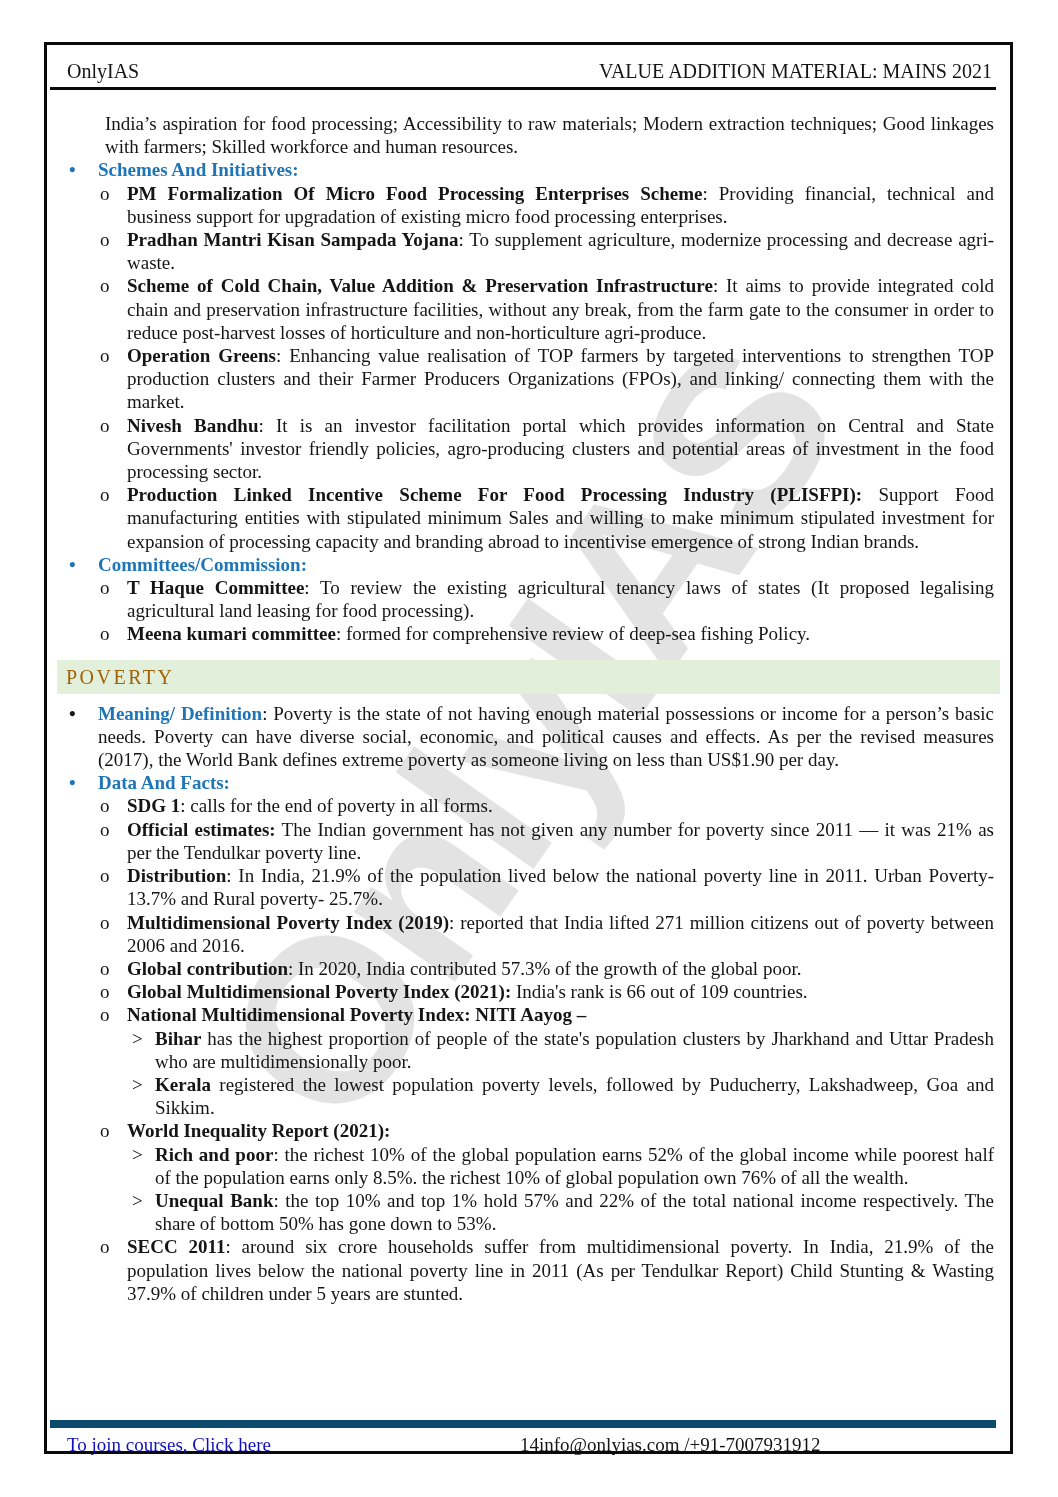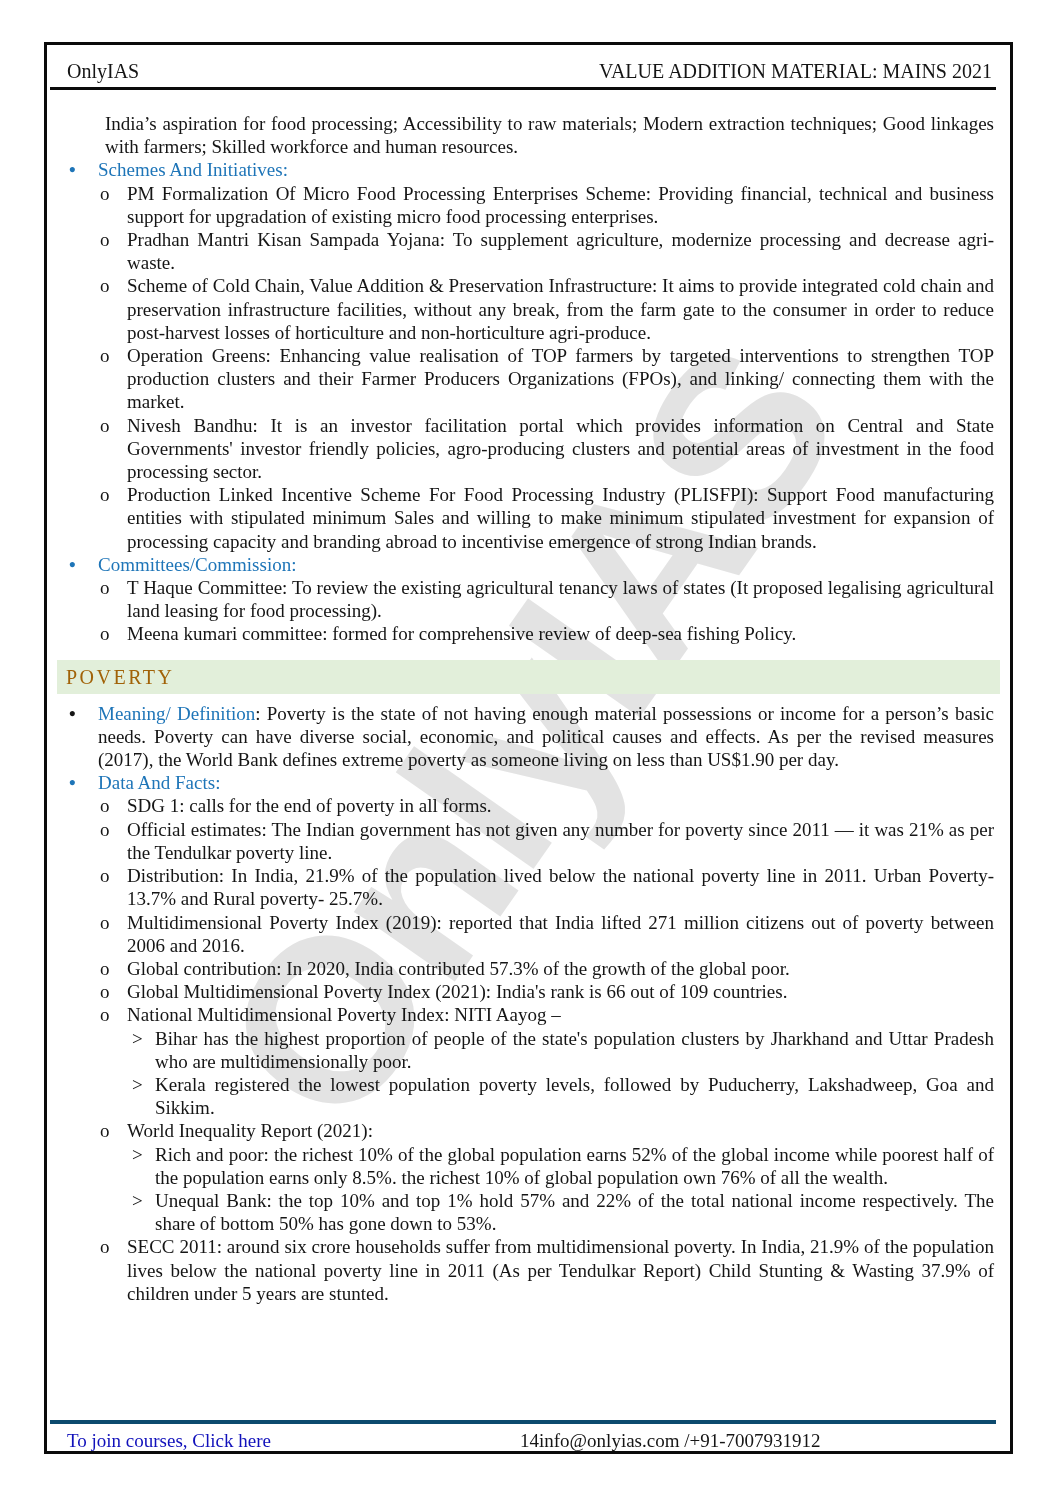--- a/index.html
+++ b/index.html
@@ -49,36 +49,36 @@
   }
   .para{margin-left:38px;}
   .row{display:flex;}
   .row .content{flex:1 1 auto;text-align:justify;}
   .marker{flex:0 0 auto;}
   .lvl1 .marker{width:29px;padding-left:2px;font-weight:bold;}
   .lvl2{margin-left:33px;}
   .lvl2 .marker{width:27px;}
   .lvl3{margin-left:65px;}
   .lvl3 .marker{width:23px;}
-  .b{font-weight:normal;margin-top:12px;}
+  .b{font-weight:bold;margin-top:12px;}
   .accent{color:var(--accent,#1e75b8);}
   .banner{
     margin:14px -6px 8px -10px;
     background:var(--banner-bg,#e2efda);
     height:34px;line-height:34px;
     padding-left:9px;
     font-size:20px;
     letter-spacing:2.5px;
     color:#a16207;
     text-align:left;
   }
   .footer{
     position:absolute;
     left:3px;right:14px;top:1361px;
-    border-top:4px solid #0c4a6e;
+    border-top:8px solid #0c4a6e;
     padding-top:5px;
     display:flex;align-items:baseline;
     font-size:19px;line-height:24px;
   }
   .footer .f-left{flex:1 1 0;padding-left:17px;color:var(--link,#1111bb);cursor:pointer;}
   .footer .f-center{flex:0 0 auto;}
   .footer .f-right{flex:1 1 0;padding-right:4px;}
 </style>
 </head>
 <body>

